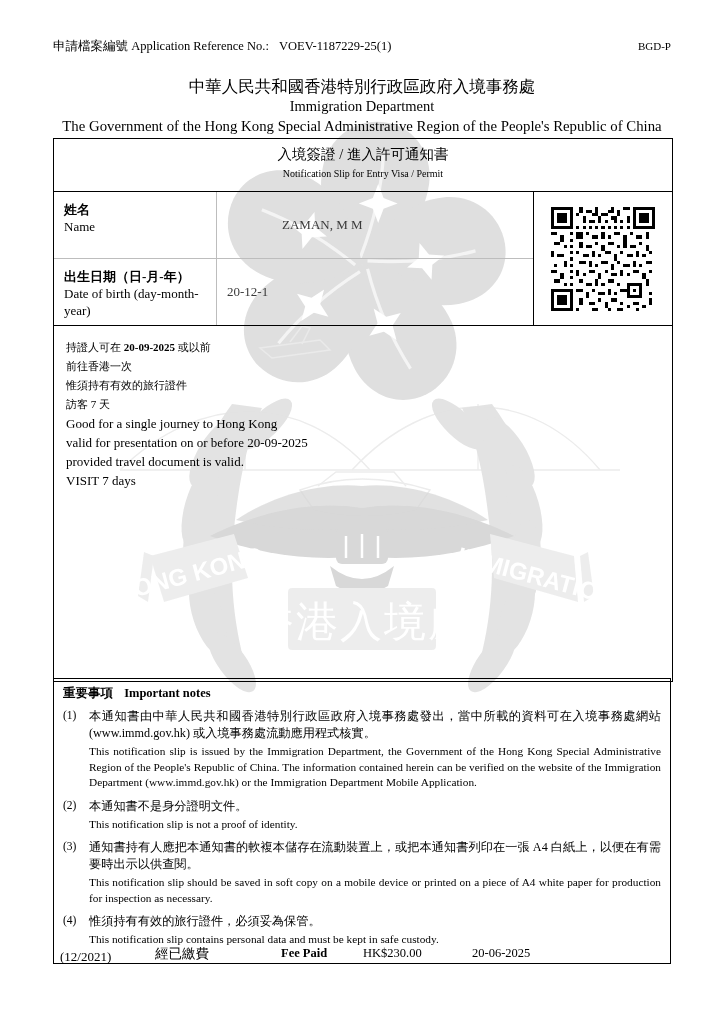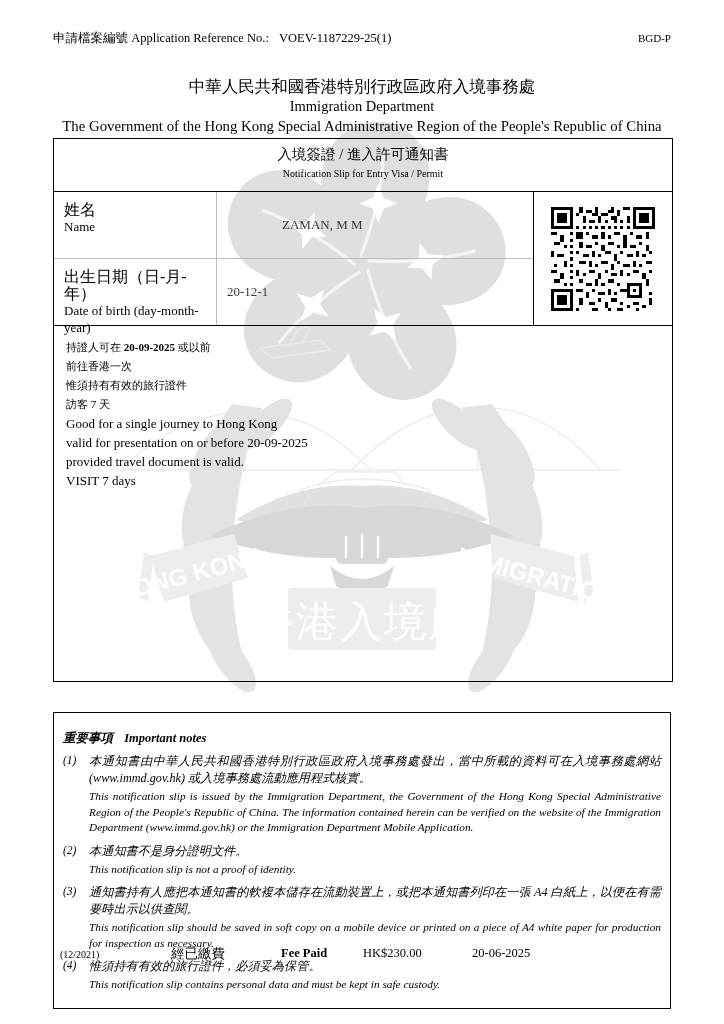--- a/index.html
+++ b/index.html
@@ -25,21 +25,21 @@
     position: absolute;
     left: 0; top: 0;
     width: 724px; height: 1024px;
     z-index: 0;
     pointer-events: none;
   }
 
   
   .topline {
     position: absolute;
-    top: 30px;
+    top: 38px;
     left: 53px;
     right: 53px;
     display: flex;
     justify-content: space-between;
     align-items: baseline;
     font-size: 12.5px;
     z-index: 3;
   }
   .topline .refno { white-space: nowrap; }
   .topline .refno .val { margin-left: 7px; }
@@ -87,21 +87,21 @@
   }
   .field.first { border-bottom: 1px solid #bdbdbd; }
   .field .lab {
     width: 163px;
     padding: 9px 0 0 10px;
     font-size: 13px;
     line-height: 17px;
     box-sizing: border-box;
     border-right: 1px solid #bdbdbd;
   }
-  .field .lab .cn { font-size: 16px; }
+  .field .lab .cn { font-size: 13px; font-weight: bold; }
   .field .lab .en { font-size: 13px; }
   .field .val {
     flex: 1;
     padding: 0 0 0 65px;
     font-size: 13px;
     display: flex;
     align-items: center;
     box-sizing: border-box;
   }
   .field.dob .val { padding-left: 10px; align-items: center; }
@@ -128,28 +128,27 @@
     box-sizing: border-box;
   }
   .visabody .cn { font-size: 11px; line-height: 19px; }
   .visabody .cn b { font-weight: bold; }
   .visabody .en { font-size: 13px; line-height: 19px; }
 
   
   .notesbox {
     position: absolute;
     left: 53px;
-    top: 712px;
+    top: 678px;
     width: 618px;
     border: 1.6px solid #000;
     box-sizing: border-box;
-    padding: 16px 9px 8px 9px;
+    padding: 5px 9px 8px 9px;
     z-index: 3;
     background: transparent;
-    font-style: italic;
   }
   .notes-title {
     font-size: 12.5px;
     font-weight: bold;
     margin: 1px 0 6px 0;
   }
   .notes-title .cn { font-weight: bold; }
   .notes-title .en { margin-left: 8px; }
   .note {
     display: flex;
@@ -180,23 +179,23 @@
     top: 945px;
     left: 53px;
     width: 618px;
     font-size: 12.5px;
     z-index: 3;
     height: 20px;
   }
   .footer .rev {
     position: absolute;
     left: 7px; top: 4px;
-    font-size: 10px;
-  }
-  .footer .feecn { position: absolute; left: 118px; top: 0; font-size: 13.5px; }
+    font-size: 13px;
+  }
+  .footer .feecn { position: absolute; left: 102px; top: 0; font-size: 13.5px; }
   .footer .feeen { position: absolute; left: 228px; top: 1px; font-size: 12.5px; font-weight: bold; }
   .footer .amt   { position: absolute; left: 310px; top: 1px; font-size: 12.5px; }
   .footer .date  { position: absolute; left: 419px; top: 1px; font-size: 12.5px; }
 </style>
 </head>
 <body>
 
 <div id="page">
 
   <svg id="watermark" viewBox="0 0 724 1024" xmlns="http://www.w3.org/2000/svg">

